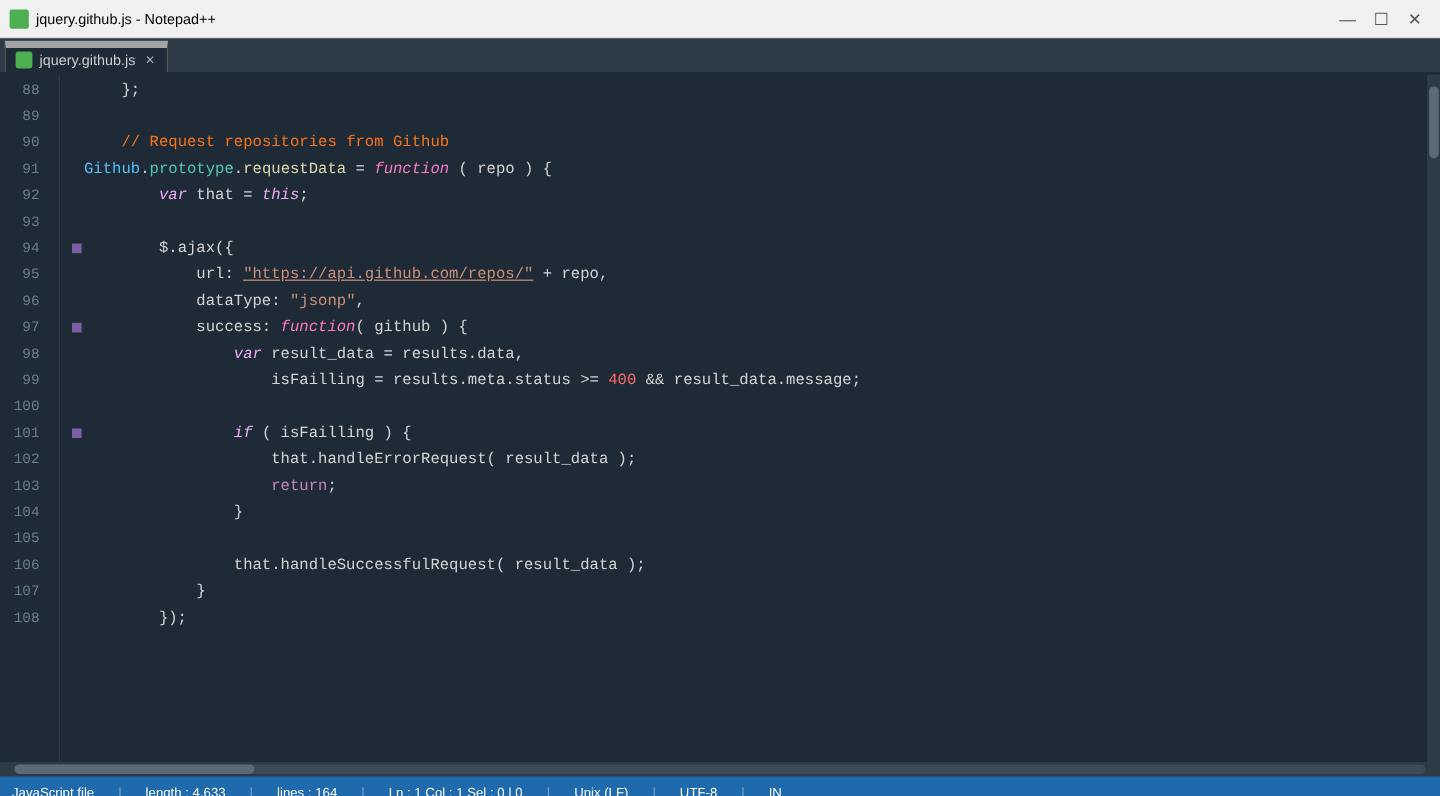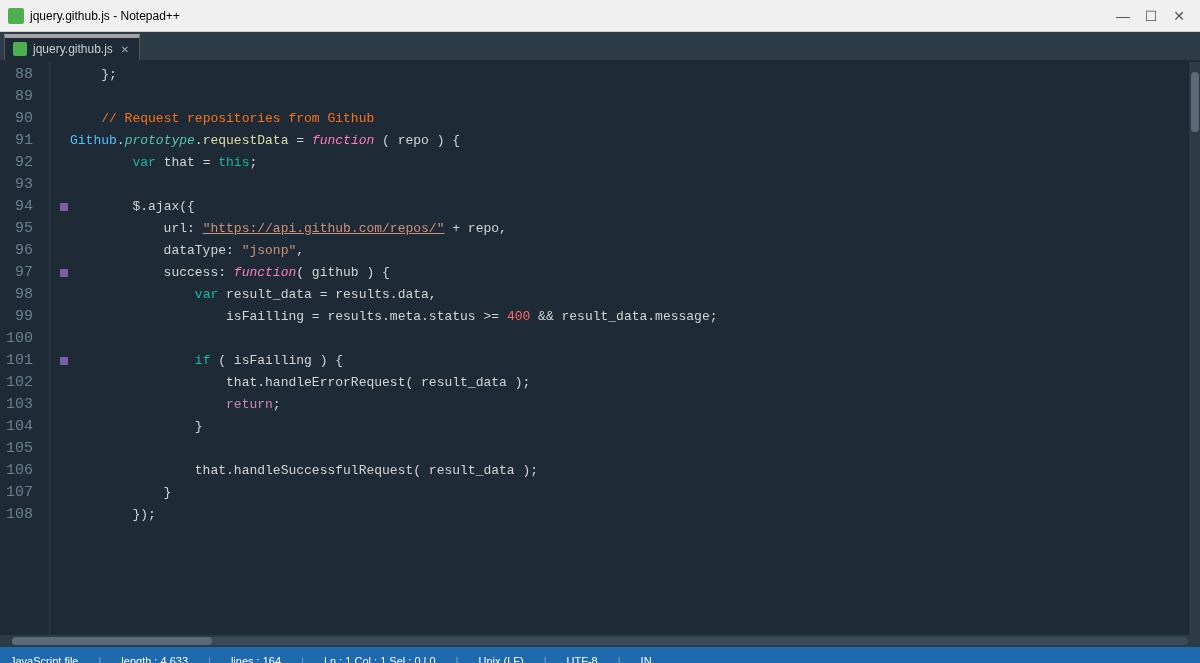--- a/index.html
+++ b/index.html
@@ -52,21 +52,21 @@
     }
     .tab {
       background: #1e2a35;
       height: 26px;
       display: flex;
       align-items: center;
       padding: 0 8px;
       font-family: 'Segoe UI', sans-serif;
       font-size: 12px;
       color: #ccc;
-      border-top: 4px solid #a3a3a3;
+      border-top: 6px solid #a3a3a3;
       border-left: 1px solid #555;
       border-right: 1px solid #555;
       gap: 6px;
       cursor: pointer;
     }
     .tab-icon {
       width: 14px; height: 14px;
       background: #4caf50;
       border-radius: 2px;
       display: inline-block;
@@ -110,21 +110,21 @@
       display: flex;
     }
     .line-numbers {
       width: 50px;
       background: #1e2a35;
       color: #6a7f8e;
       text-align: right;
       padding-right: 8px;
       padding-top: 2px;
       line-height: 22px;
-      font-size: 15px;
+      font-size: 12px;
       user-select: none;
       border-right: 1px solid #2d3b47;
     }
     .line-number {
       height: 22px;
       display: flex;
       align-items: center;
       justify-content: flex-end;
       padding-right: 8px;
     }
@@ -151,28 +151,28 @@
       flex-shrink: 0;
     }
     .code-line .no-bookmark {
       width: 8px;
       display: inline-block;
       margin-right: 2px;
     }
 
     
     .c-comment { color: #f97316; }
-    .c-keyword { color: #14b8a6; }
+    .c-keyword { color: #f0abfc; font-style: italic; }
     .c-keyword-italic { color: #ff79c6; font-style: italic; text-align: center; }
     .c-string { color: #ce9178; }
     .c-string-url { color: #ce9178; text-decoration: underline; }
     .c-number { color: #ff6b6b; }
     .c-plain { color: #d4d4d4; }
     .c-object { color: #4fc1ff; }
-    .c-cyan { color: #4ec9b0; font-style: italic; }
+    .c-cyan { color: #4ec9b0; }
     .c-magenta { color: #c586c0; }
     .c-yellow { color: #dcdcaa; }
 
     
     .status-bar {
       background: #1e6aad;
       height: 28px;
       display: flex;
       align-items: center;
       padding: 0 10px;

